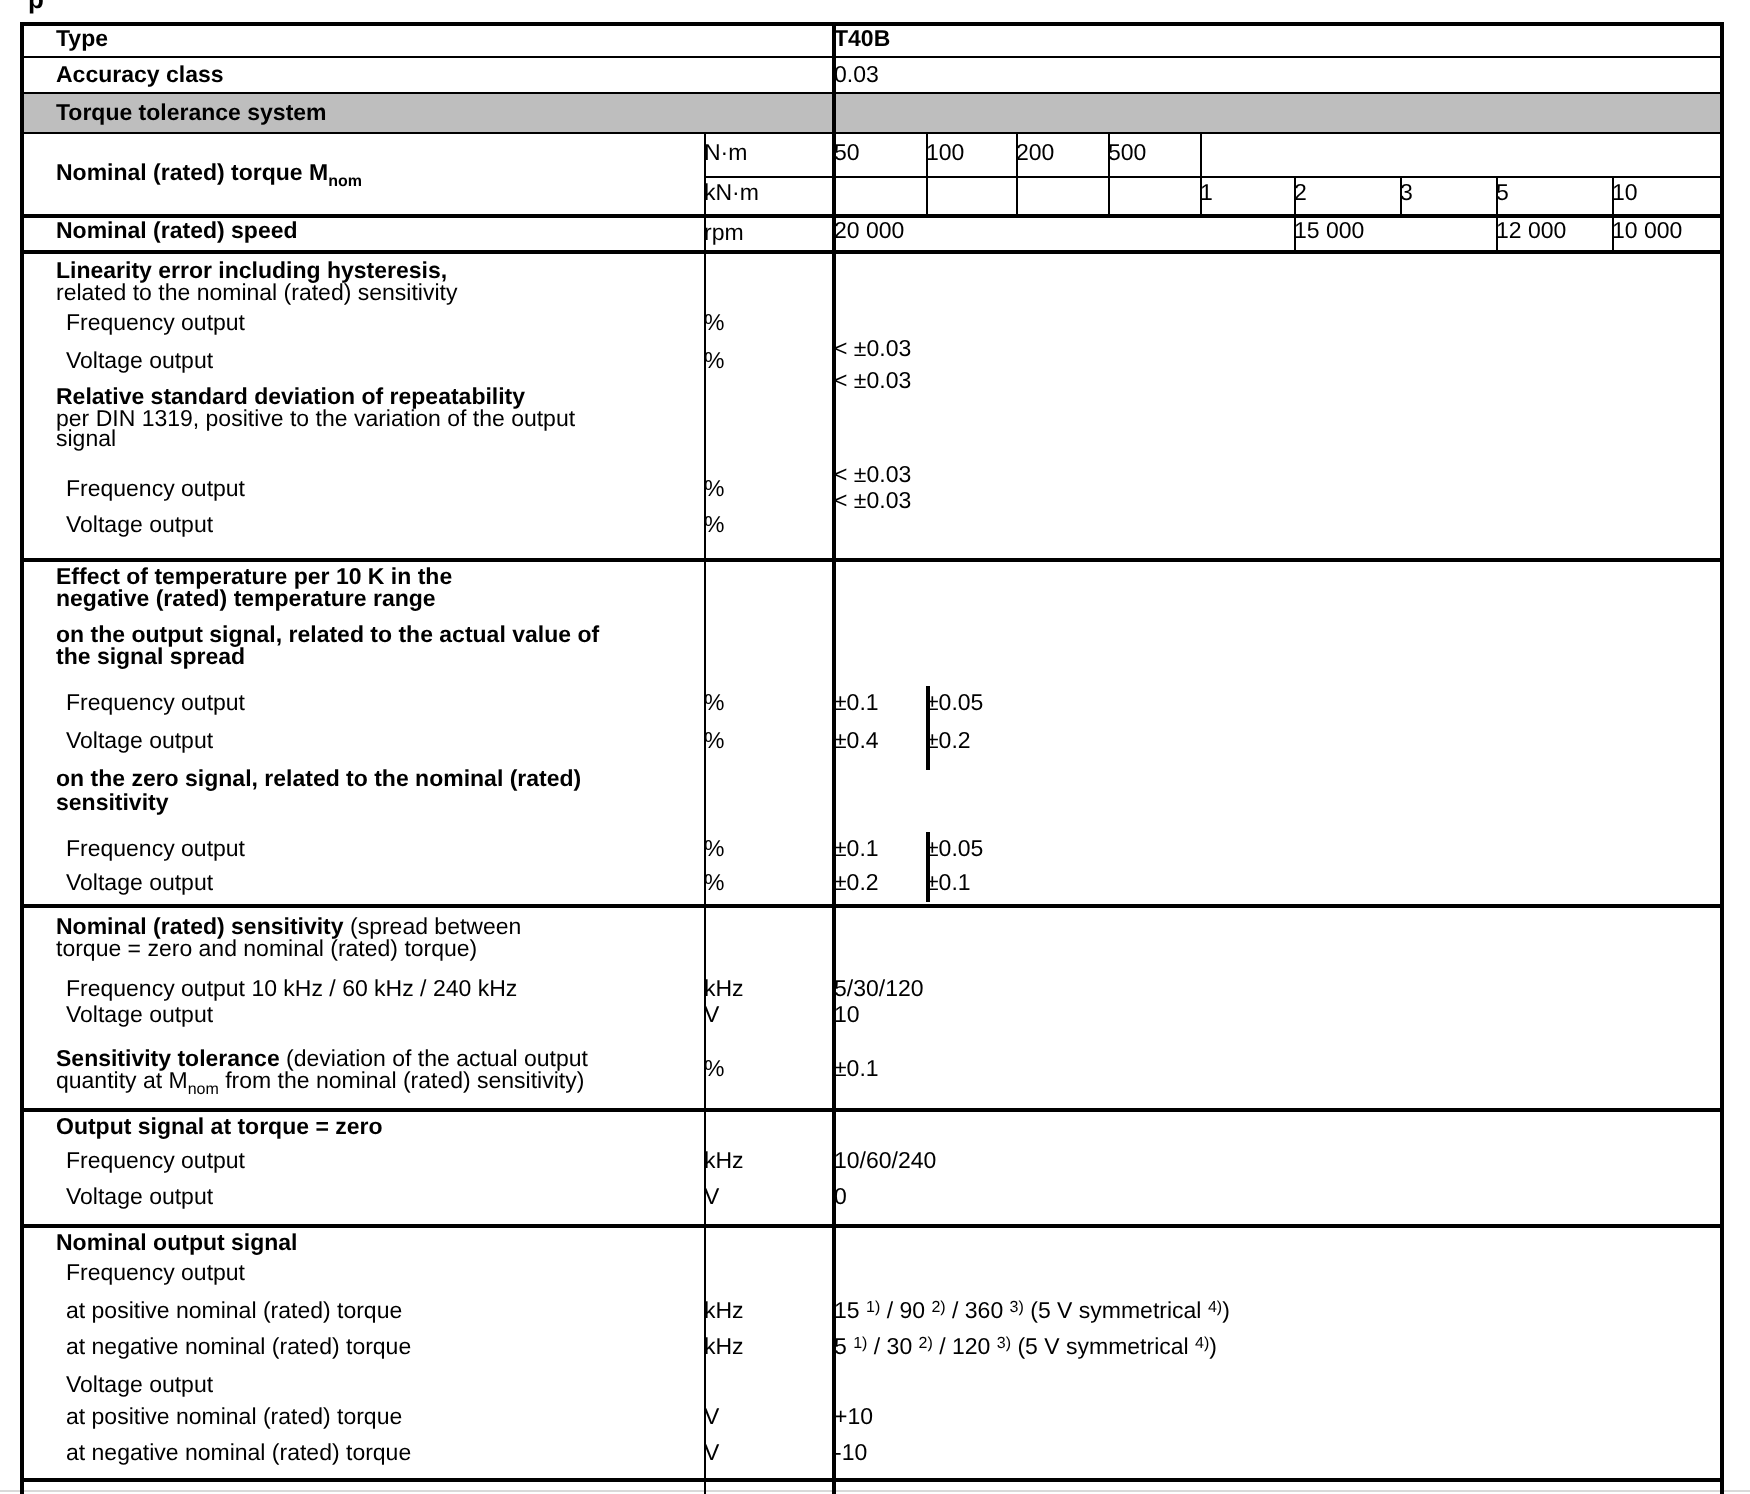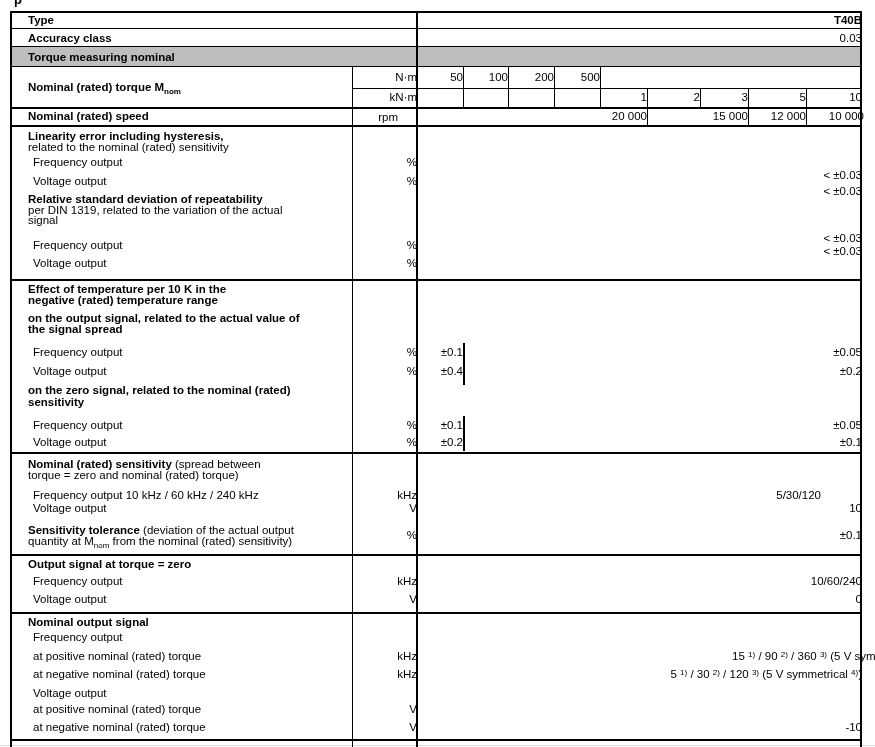--- a/index.html
+++ b/index.html
@@ -2,21 +2,21 @@
 <html><head>
 <meta charset="utf-8">
 <style>
   html,body{margin:0;padding:0;background:#fff}
   .page{position:relative;width:875px;height:747px;overflow:hidden;
         background:var(--bg,#fff);color:var(--tx,#000);
         font-family:"Liberation Sans","DejaVu Sans",sans-serif;
         font-size:11.5px;line-height:1}
   .t{position:absolute;white-space:nowrap}
   .b{font-weight:700}
-  .c{text-align:right}
+  .c{text-align:left}
   .hl,.vl{position:absolute;background:var(--gr,#000)}
   .band{position:absolute;background:var(--band,#bebebe)}
   .cut{position:absolute;background:#d9d9d9}
   .sup{font-size:8px;position:relative;top:-3.5px}
   .sub{font-size:8px;position:relative;top:2.5px}
 </style>
 </head>
 <body>
 
 <div class="page" style="--band: #bebebe; --gr: #000000; --tx: #000000; --bg: #ffffff;">
@@ -59,21 +59,21 @@
 
   <div>
     <span class="t b" style="left:28px;top:15px">Type</span>
     <span class="t b c" style="left:417px;top:15px;width:445px">T40B</span>
   </div>
   <div>
     <span class="t b" style="left:28px;top:33px">Accuracy class</span>
     <span class="t c" style="left:417px;top:33px;width:445px">0.03</span>
   </div>
   <div>
-    <span class="t b" style="left:28px;top:52px">Torque measuring nominal</span>
+    <span class="t b" style="left:28px;top:52px">Torque tolerance system</span>
   </div>
 
   <div>
     <span class="t b" style="left:28px;top:82px">Nominal (rated) torque M<span class="sub">nom</span></span>
     <span class="t c" style="left:352px;top:72px;width:65px">N·m</span>
     <span class="t c" style="left:352px;top:92px;width:65px">kN·m</span>
     <span class="t c" style="left:417px;top:72px;width:46px">50</span>
     <span class="t c" style="left:463px;top:72px;width:45px">100</span>
     <span class="t c" style="left:508px;top:72px;width:46px">200</span>
     <span class="t c" style="left:554px;top:72px;width:46px">500</span>
@@ -96,21 +96,21 @@
   <div>
     <span class="t b" style="left:28px;top:131px">Linearity error including hysteresis,</span>
     <span class="t" style="left:28px;top:142px">related to the nominal (rated) sensitivity</span>
     <span class="t" style="left:33px;top:157px">Frequency output</span>
     <span class="t c" style="left:352px;top:157px;width:65px">%</span>
     <span class="t c" style="left:417px;top:170px;width:445px">&lt; ±0.03</span>
     <span class="t" style="left:33px;top:176px">Voltage output</span>
     <span class="t c" style="left:352px;top:176px;width:65px">%</span>
     <span class="t c" style="left:417px;top:186px;width:445px">&lt; ±0.03</span>
     <span class="t b" style="left:28px;top:194px">Relative standard deviation of repeatability</span>
-    <span class="t" style="left:28px;top:205px">per DIN 1319, related to the variation of the actual</span>
+    <span class="t" style="left:28px;top:205px">per DIN 1319, positive to the variation of the output</span>
     <span class="t" style="left:28px;top:215px">signal</span>
     <span class="t c" style="left:417px;top:233px;width:445px">&lt; ±0.03</span>
     <span class="t" style="left:33px;top:240px">Frequency output</span>
     <span class="t c" style="left:352px;top:240px;width:65px">%</span>
     <span class="t c" style="left:417px;top:246px;width:445px">&lt; ±0.03</span>
     <span class="t" style="left:33px;top:258px">Voltage output</span>
     <span class="t c" style="left:352px;top:258px;width:65px">%</span>
   </div>
 
   <div>

